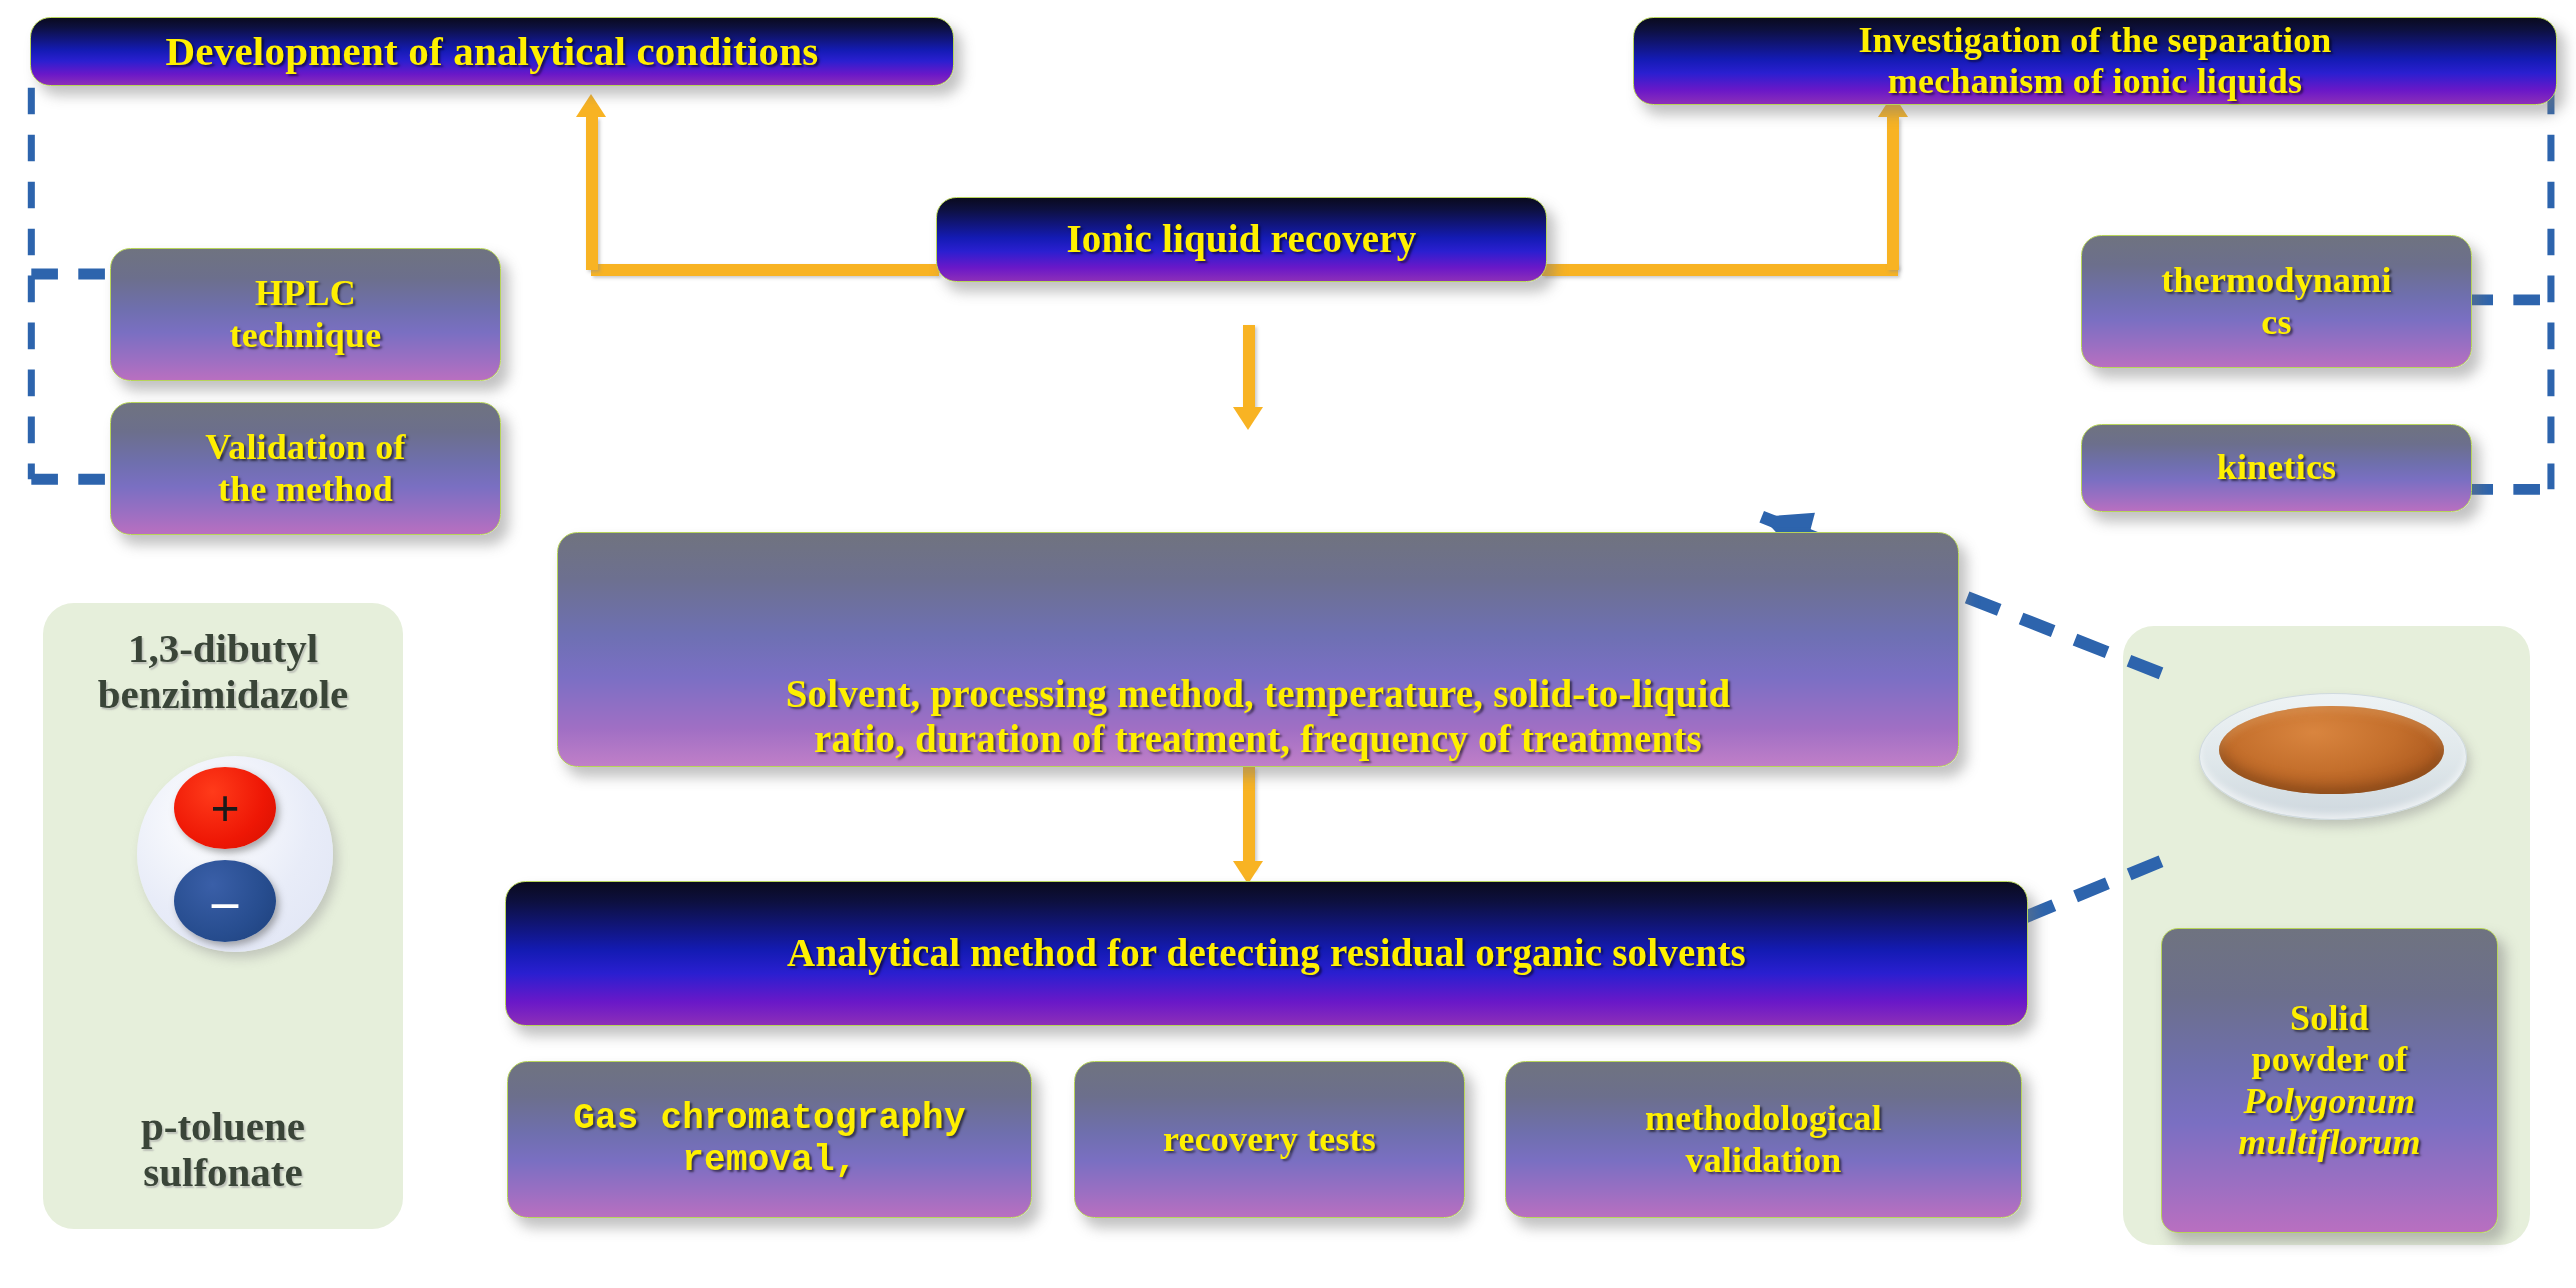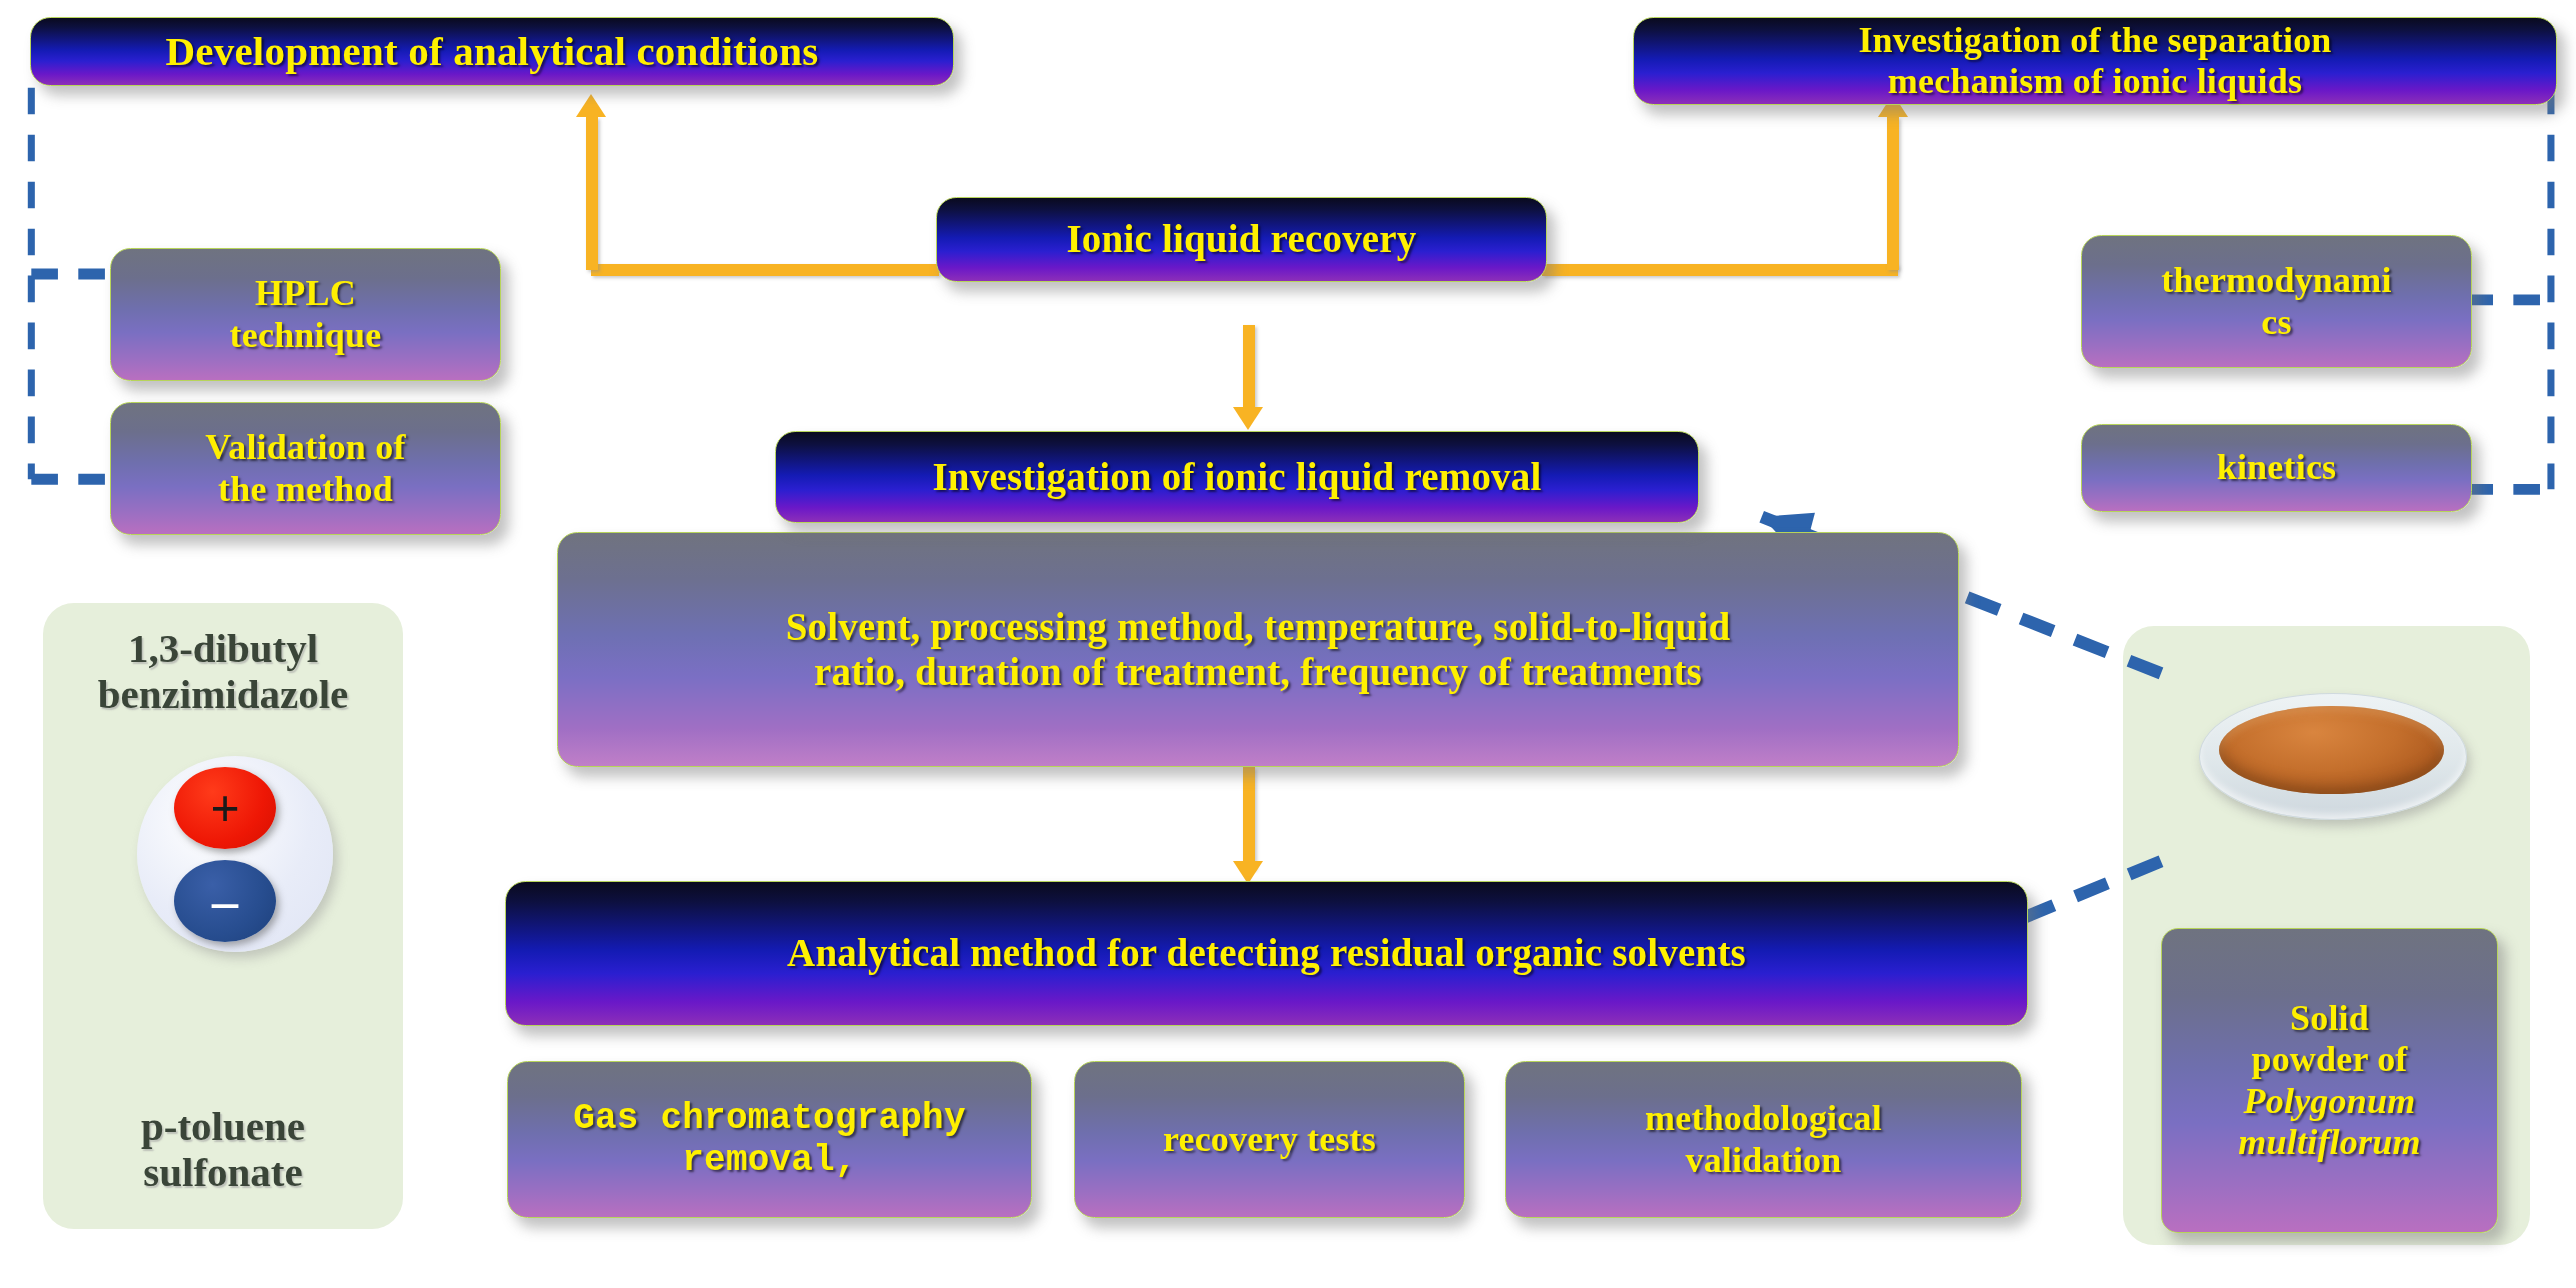--- a/index.html
+++ b/index.html
@@ -158,28 +158,25 @@
 
   <div class="node secondary" style="left:2081px;top:235px;width:391px;height:133px;font-size:36px;flex-direction:column;">
     <span>thermodynami</span>
     <span>cs</span>
   </div>
 
   <div class="node secondary" style="left:2081px;top:416px;width:391px;height:88px;font-size:36px;margin-top:8px;">
     <span>kinetics</span>
   </div>
 
-  <div class="node param" style="left:557px;top:532px;width:1402px;height:235px;font-size:39px;flex-direction:column;z-index:5;">
+  <div class="node param" style="left:557px;top:532px;width:1402px;height:235px;font-size:39px;flex-direction:column;z-index:5;justify-content:flex-end;">
     <span>Solvent, processing method, temperature, solid-to-liquid</span>
     <span>ratio, duration of treatment, frequency of treatments</span>
   </div>
 
-  <div class="node primary" style="left:775px;top:431px;width:924px;height:92px;font-size:39px;z-index:7;">
-    <span>Investigation of ionic liquid removal</span>
-  </div>
 
   <div class="node primary" style="left:505px;top:881px;width:1523px;height:145px;font-size:39px;">
     <span>Analytical method for detecting residual organic solvents</span>
   </div>
 
   <div class="node secondary" style="left:507px;top:1061px;width:525px;height:157px;font-size:36px;flex-direction:column;font-family:Liberation Mono, monospace;">
     <span>Gas chromatography</span>
     <span>removal,</span>
   </div>
 

